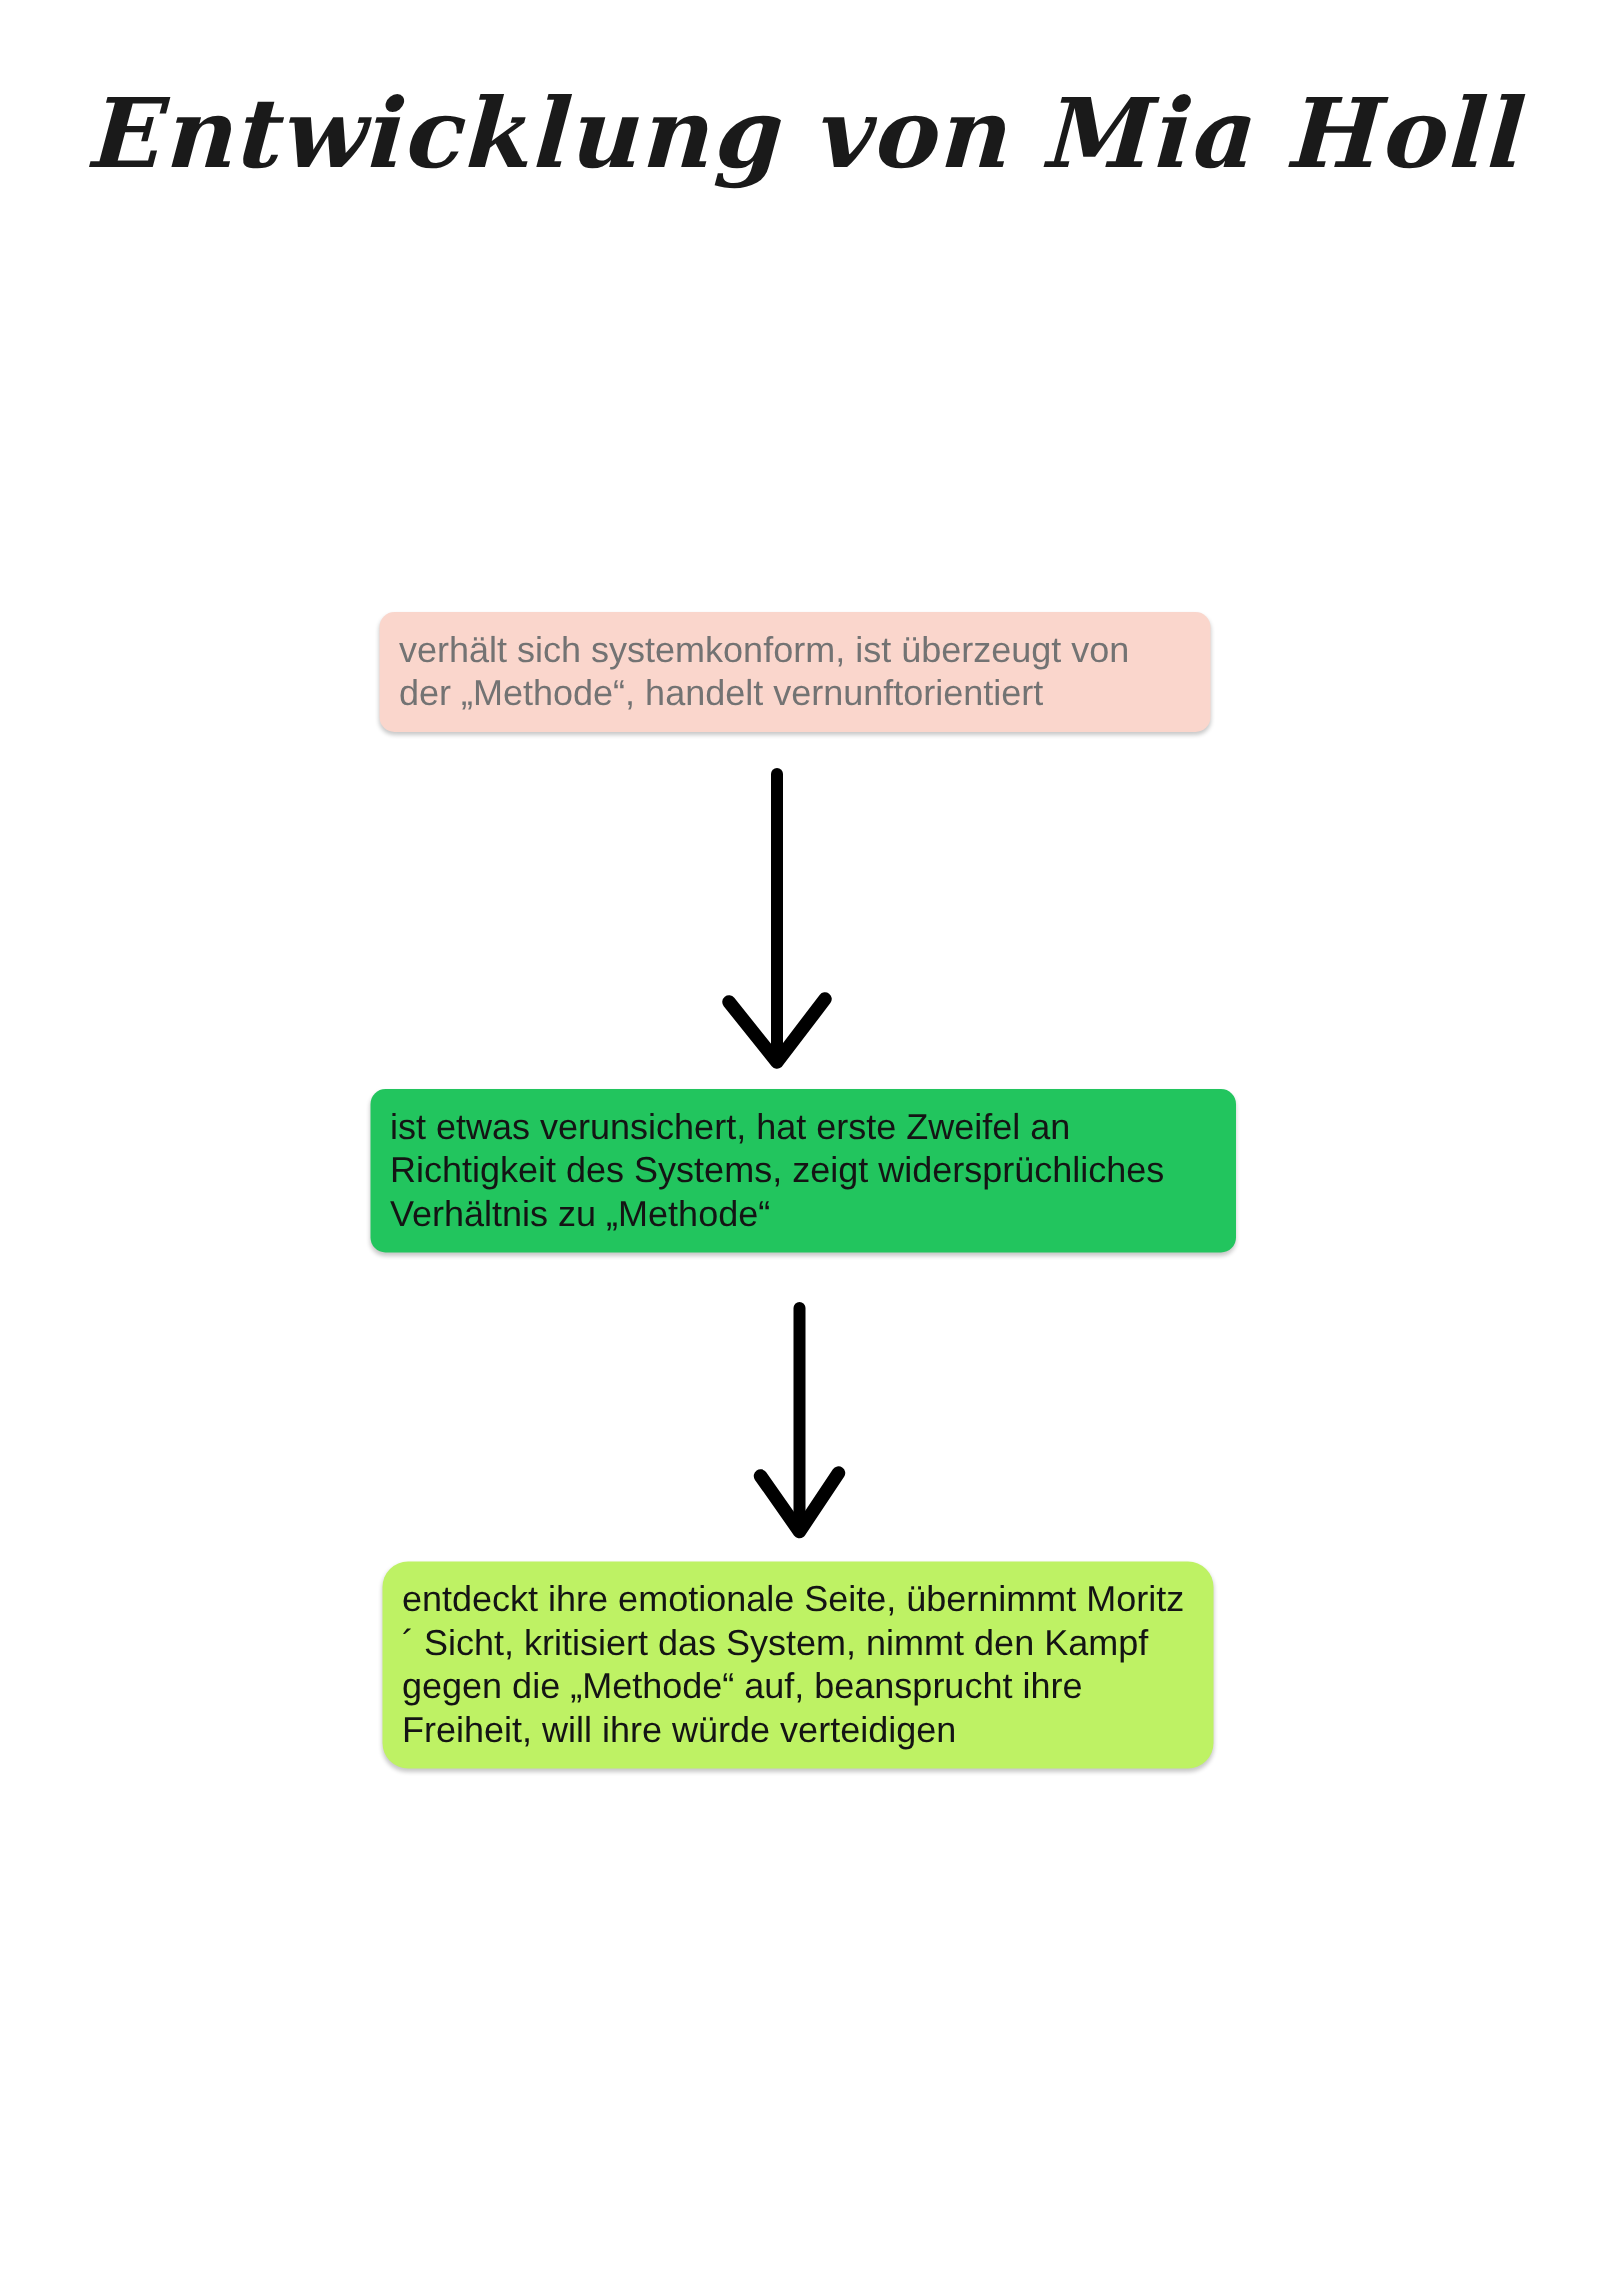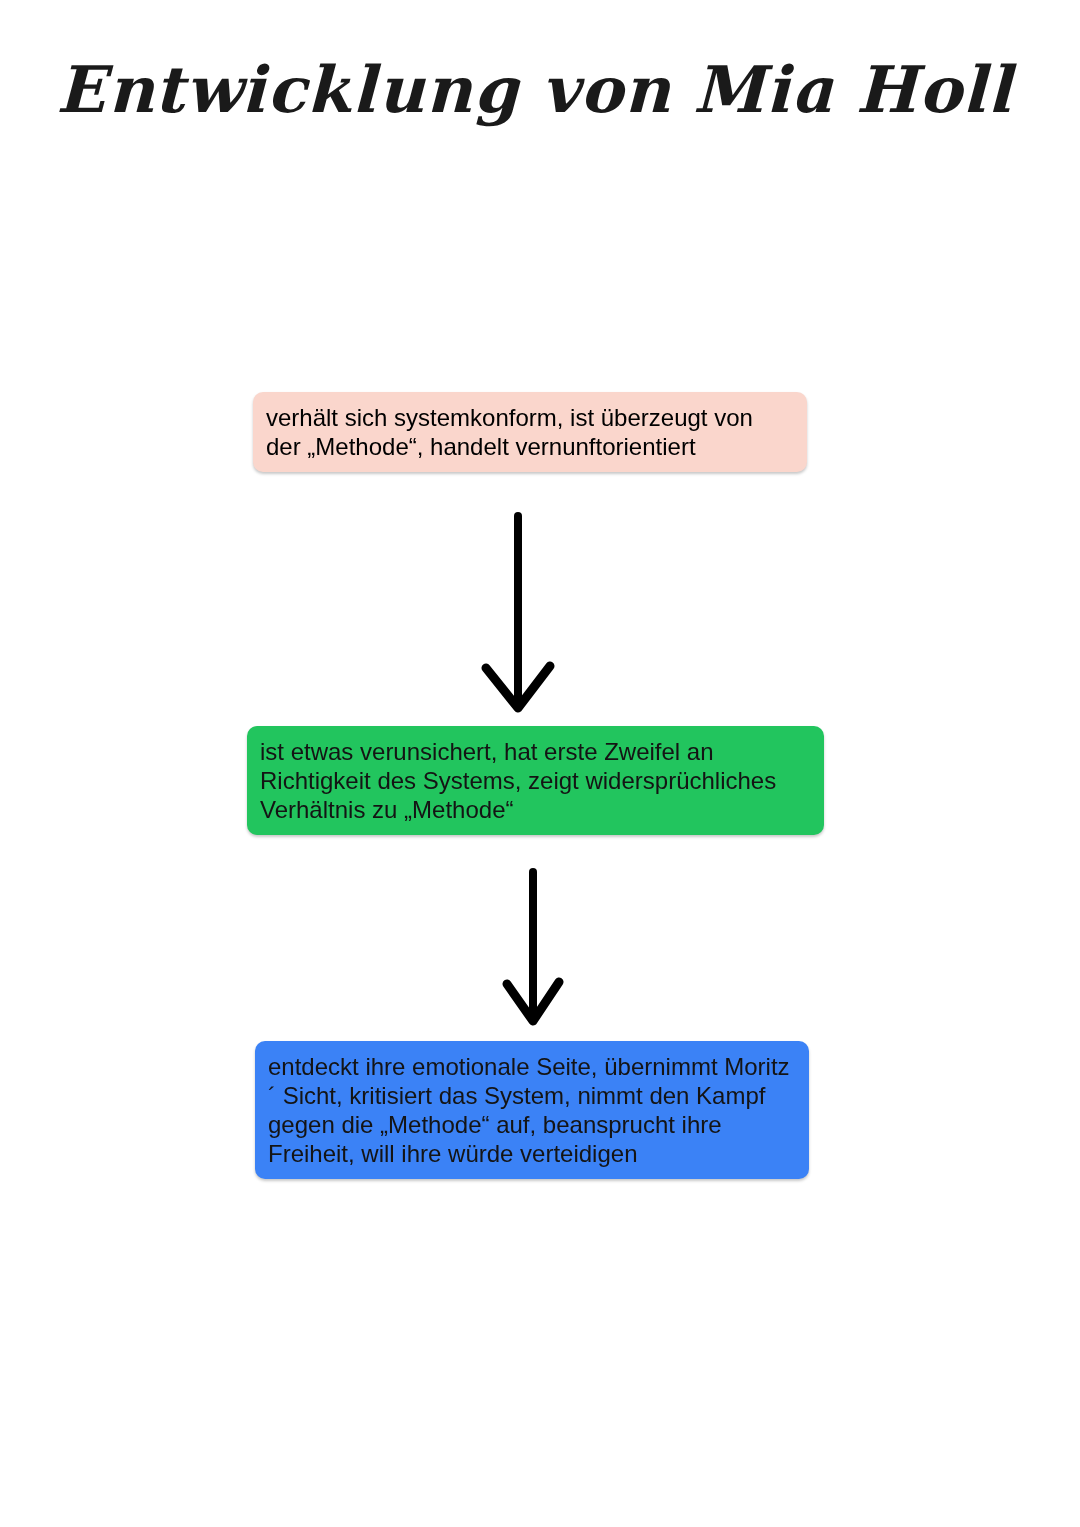--- a/index.html
+++ b/index.html
@@ -42,31 +42,31 @@
   }
   .arrow-down.arrow-1 { left: 478px; top: 510px; }
   .arrow-down.arrow-2 { left: 494px; top: 866px; }
   .arrow-down svg { display: block; }
 </style>
 </head>
 <body style="background: rgb(255, 255, 255);">
 
 <div class="page-title">Entwicklung von Mia Holl</div>
 
-<div class="flow-box step-1" style="background: rgb(250, 214, 204); color: #000000;">verhält sich systemkonform, ist überzeugt von der „Methode“, handelt vernunftorientiert</div>
+<div class="flow-box step-1" style="background: rgb(250, 214, 204); color: #737373; margin-top: 16px;">verhält sich systemkonform, ist überzeugt von der „Methode“, handelt vernunftorientiert</div>
 
 <div class="arrow-down arrow-1">
   <svg width="80" height="206" viewBox="0 0 80 206" xmlns="http://www.w3.org/2000/svg">
     <line x1="40" y1="6" x2="40" y2="196" stroke="#000000" stroke-width="8" stroke-linecap="round"></line>
     <polyline points="8,158 40,198 72,156" fill="none" stroke="#000000" stroke-width="9" stroke-linecap="round" stroke-linejoin="round"></polyline>
   </svg>
 </div>
 
 <div class="flow-box step-2" style="background: #22c55e; color: rgb(20, 20, 20);">ist etwas verunsichert, hat erste Zweifel an Richtigkeit des Systems, zeigt widersprüchliches Verhältnis zu „Methode“</div>
 
 <div class="arrow-down arrow-2">
   <svg width="78" height="162" viewBox="0 0 78 162" xmlns="http://www.w3.org/2000/svg">
     <line x1="39" y1="6" x2="39" y2="152" stroke="#000000" stroke-width="8" stroke-linecap="round"></line>
     <polyline points="13,118 39,155 65,116" fill="none" stroke="#000000" stroke-width="9" stroke-linecap="round" stroke-linejoin="round"></polyline>
   </svg>
 </div>
 
-<div class="flow-box step-3" style="background: #3b82f6; color: rgb(20, 20, 20);">entdeckt ihre emotionale Seite, übernimmt Moritz´ Sicht, kritisiert das System, nimmt den Kampf gegen die „Methode“ auf, beansprucht ihre Freiheit, will ihre würde verteidigen</div>
+<div class="flow-box step-3" style="background: #bef264; color: rgb(20, 20, 20); border-radius: 17px;">entdeckt ihre emotionale Seite, übernimmt Moritz´ Sicht, kritisiert das System, nimmt den Kampf gegen die „Methode“ auf, beansprucht ihre Freiheit, will ihre würde verteidigen</div>
 
 </body></html>

